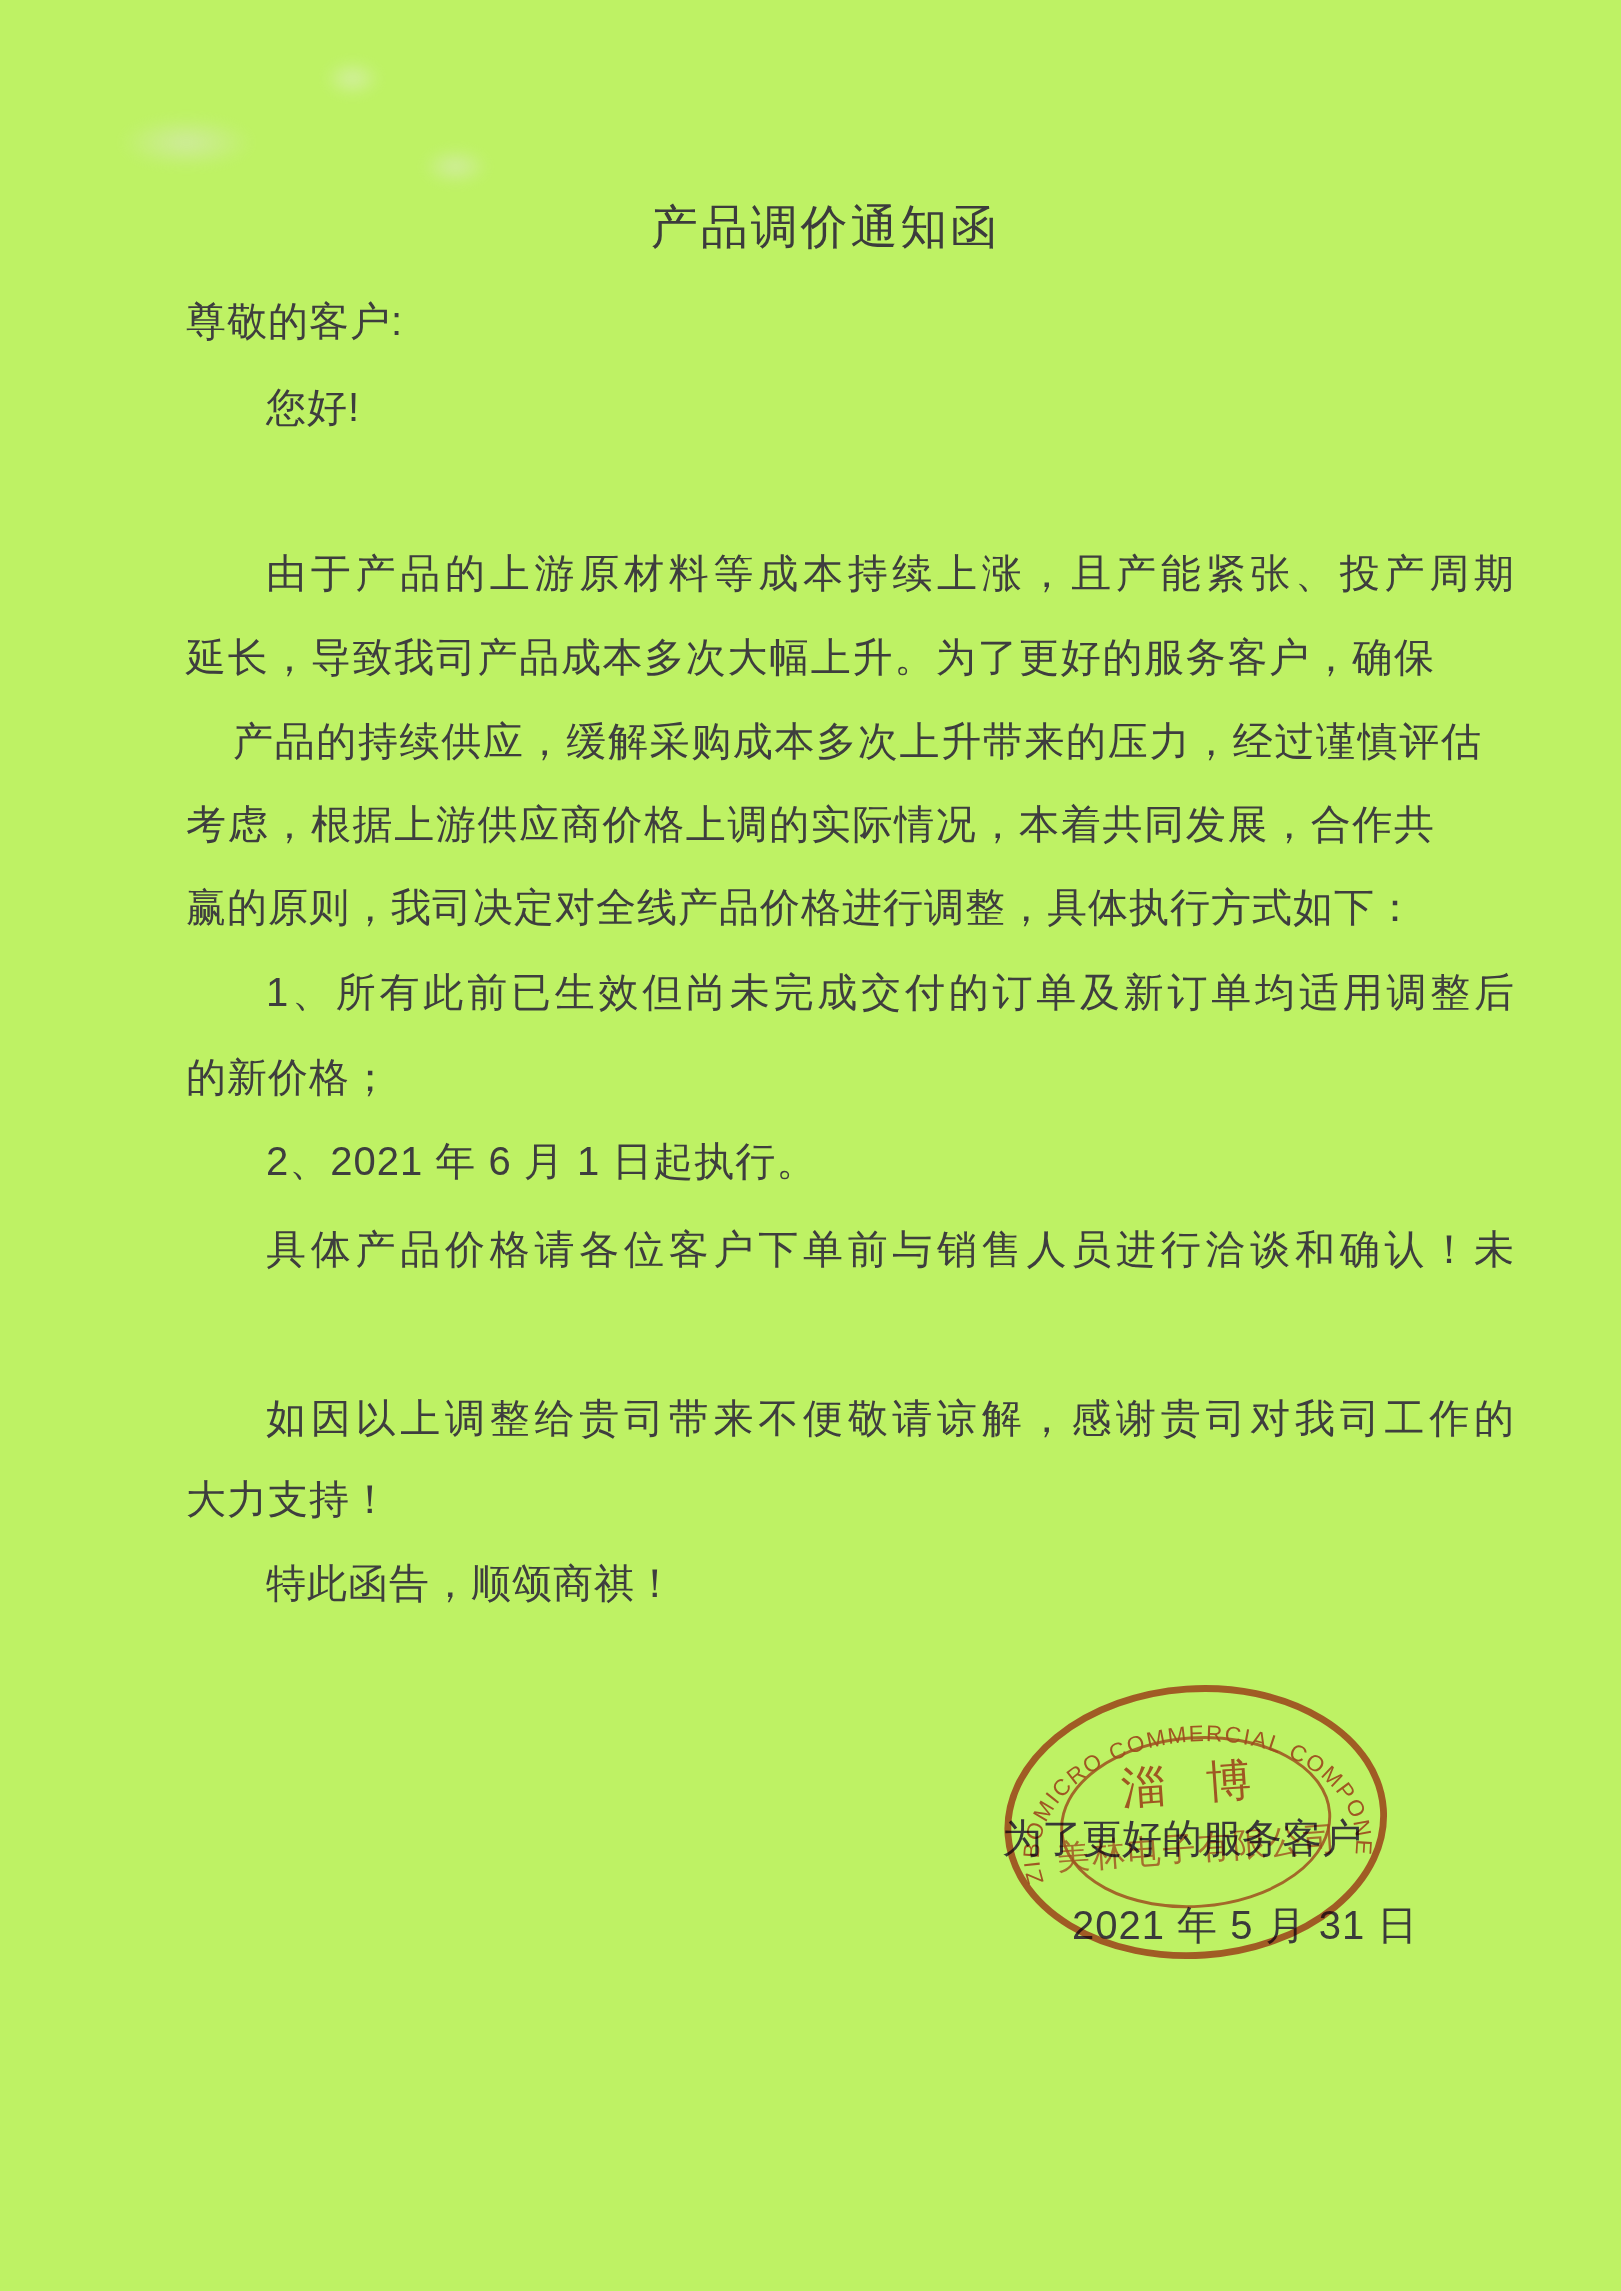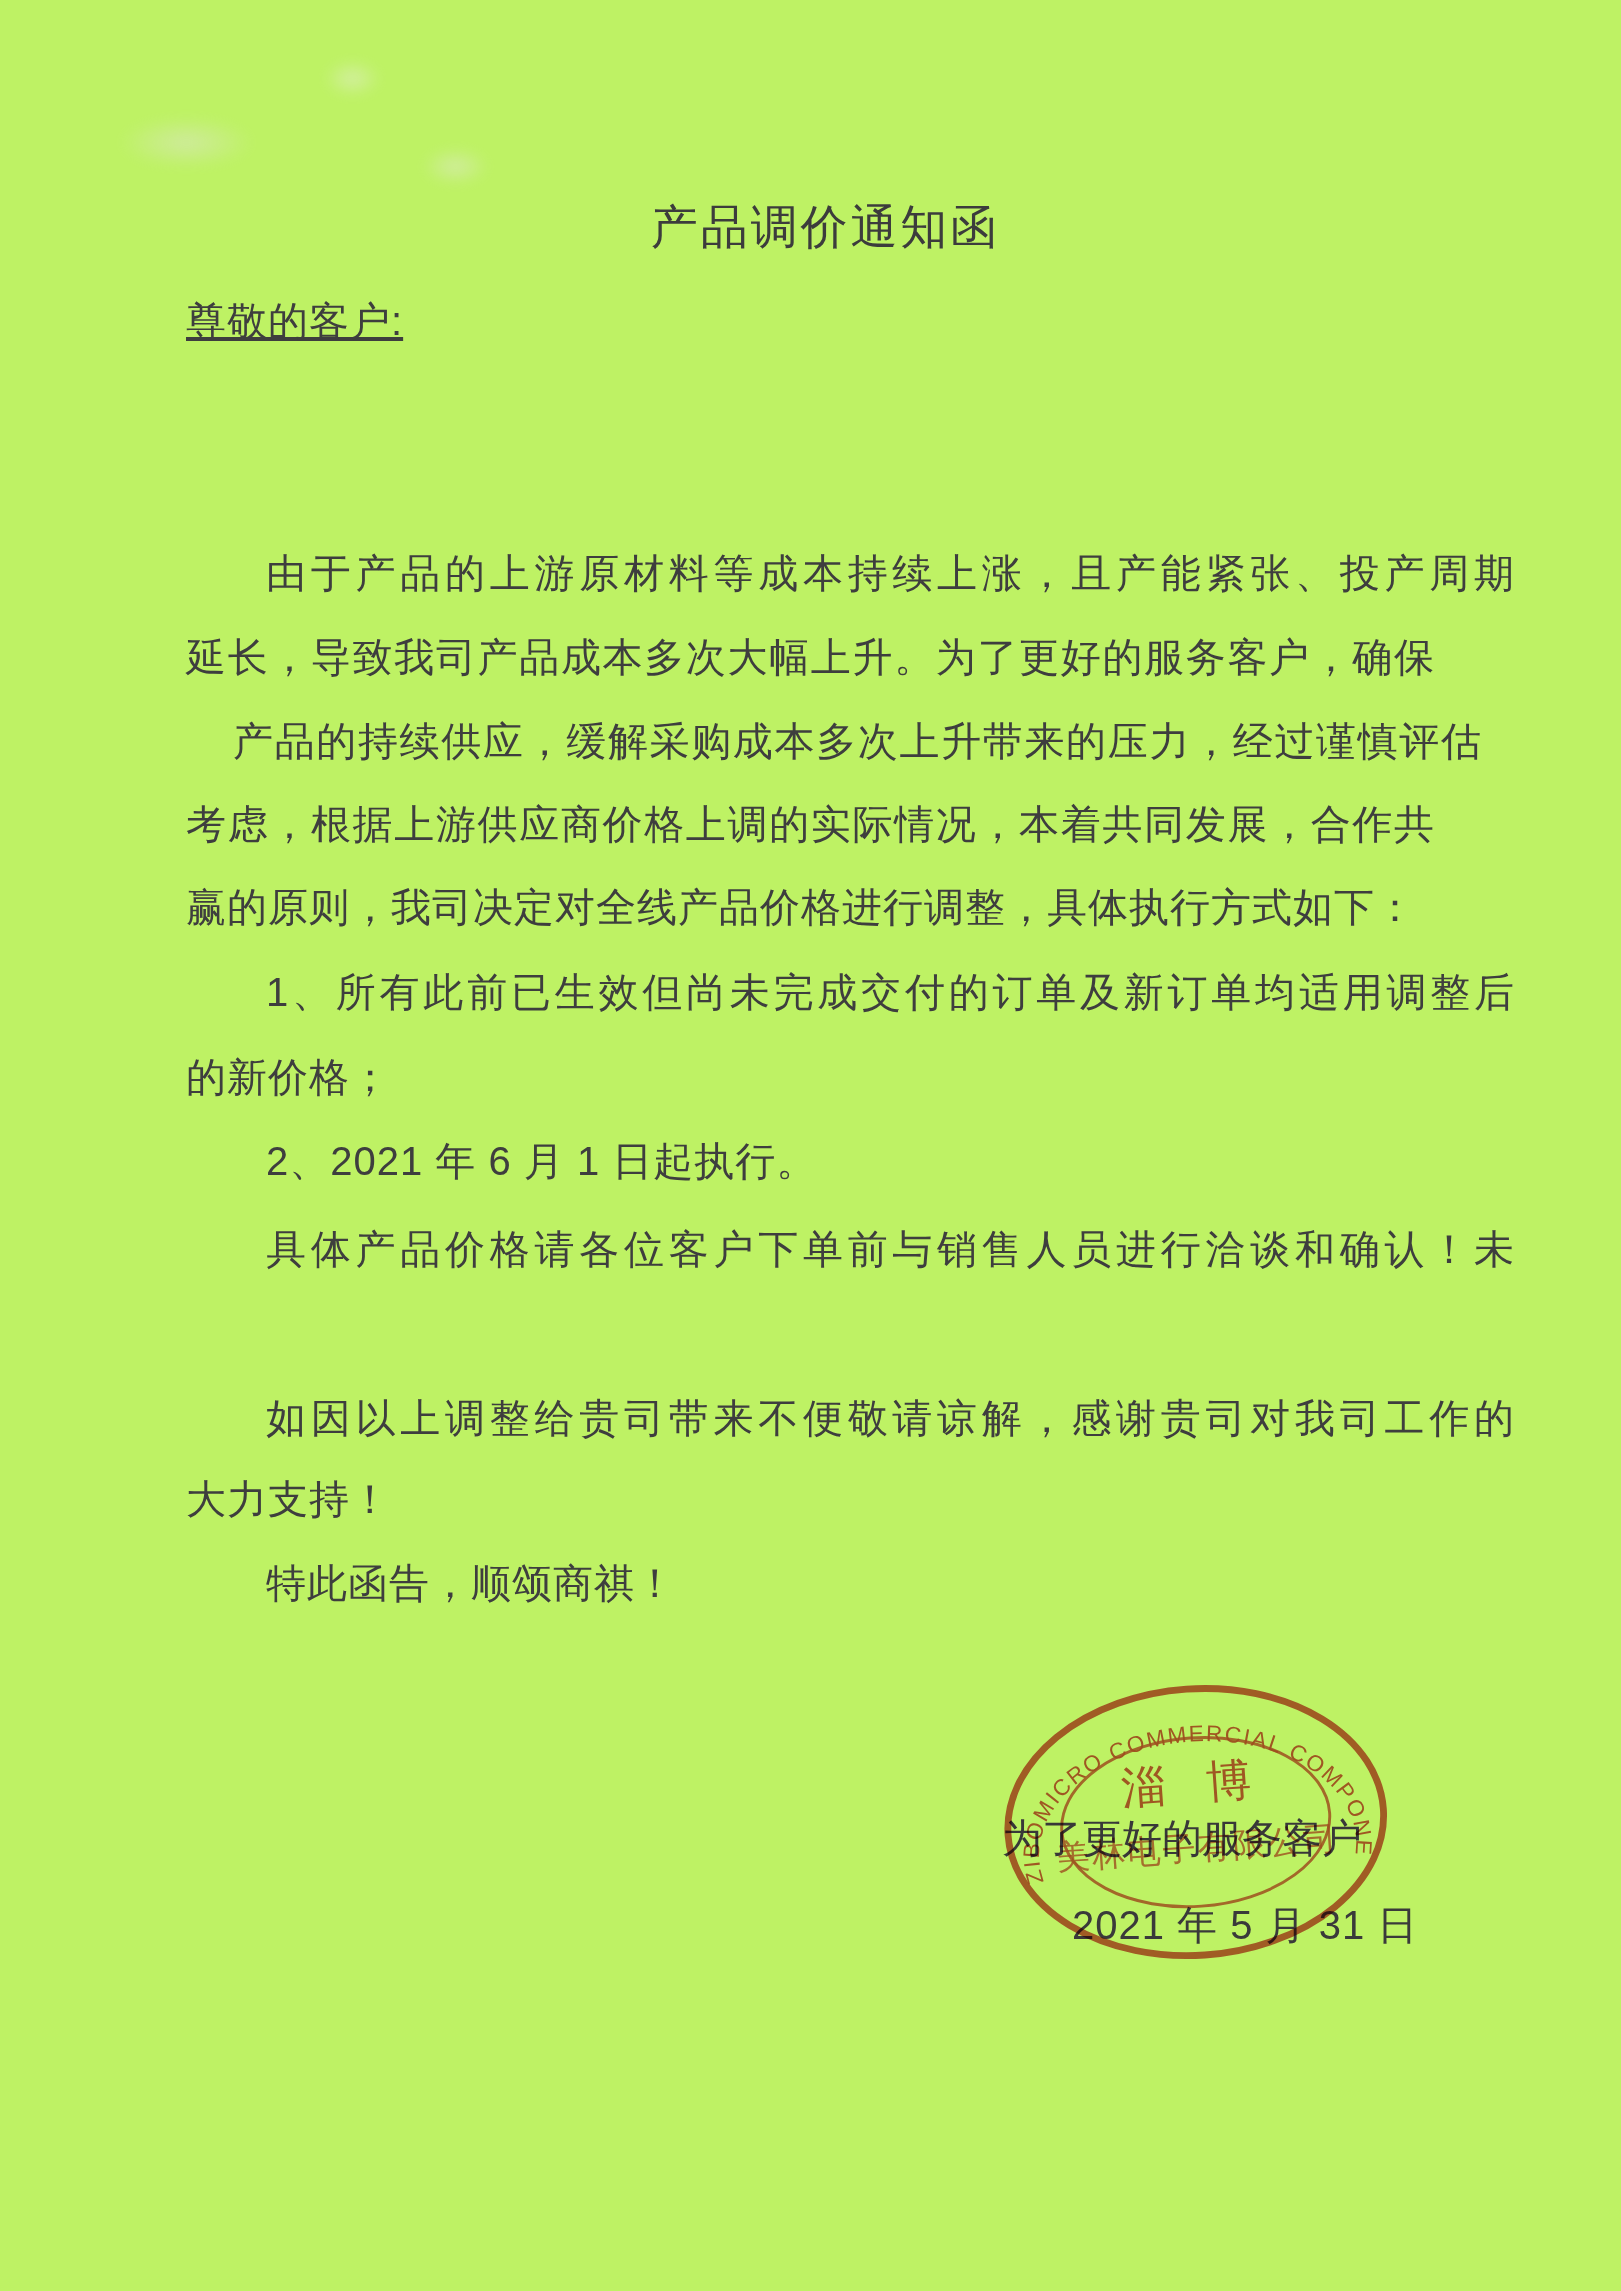--- a/index.html
+++ b/index.html
@@ -29,21 +29,21 @@
   }
   .ln{
     position:absolute;left:186px;width:1249px;
     font-size:40px;color:#3e3e3e;
     white-space:nowrap;letter-spacing:1px;
   }
   .indent{padding-left:80px;}
   .full{white-space:normal;text-align:justify;text-align-last:justify;word-break:break-all;}
 
   
-  .l0{top:294px;text-decoration:underline;} .l1{top:380px;} .l2{top:463px;} .l3{top:546px;}
+  .l0{top:294px;} .l1{top:380px;} .l2{top:463px;} .l3{top:546px;}
   .l4{top:630px;} .l5{top:714px;margin-left:47px;} .l6{top:797px;} .l7{top:880px;}
   .l8{top:965px;} .l9{top:1050px;} .l10{top:1134px;} .l11{top:1222px;}
   .l12{top:1307px;} .l13{top:1391px;} .l14{top:1472px;} .l15{top:1556px;}
 
   .sig-company{
     position:absolute;left:1002px;top:1811px;
     font-size:40px;color:#383838;letter-spacing:0px;white-space:nowrap;
   }
   .sig-date{
     position:absolute;left:1072px;top:1898px;
@@ -62,20 +62,21 @@
 
 <div class="page">
 
   <div class="smudge s1"></div>
   <div class="smudge s2"></div>
   <div class="smudge s3"></div>
 
   <div class="title">产品调价通知函</div>
 
   <div class="ln l0">尊敬的客户:</div>
+  <div class="ln l1 indent">您好!</div>
   <div class="ln l3 indent full">由于产品的上游原材料等成本持续上涨，且产能紧张、投产周期</div>
   <div class="ln l4 full">延长，导致我司产品成本多次大幅上升。为了更好的服务客户，确保</div>
   <div class="ln l5 full">产品的持续供应，缓解采购成本多次上升带来的压力，经过谨慎评估</div>
   <div class="ln l6 full">考虑，根据上游供应商价格上调的实际情况，本着共同发展，合作共</div>
   <div class="ln l7">赢的原则，我司决定对全线产品价格进行调整，具体执行方式如下：</div>
   <div class="ln l8 indent full">1、所有此前已生效但尚未完成交付的订单及新订单均适用调整后</div>
   <div class="ln l9">的新价格；</div>
   <div class="ln l10 indent">2、2021 年 6 月 1 日起执行。</div>
   <div class="ln l11 indent full">具体产品价格请各位客户下单前与销售人员进行洽谈和确认！未</div>
   <div class="ln l13 indent full">如因以上调整给贵司带来不便敬请谅解，感谢贵司对我司工作的</div>

